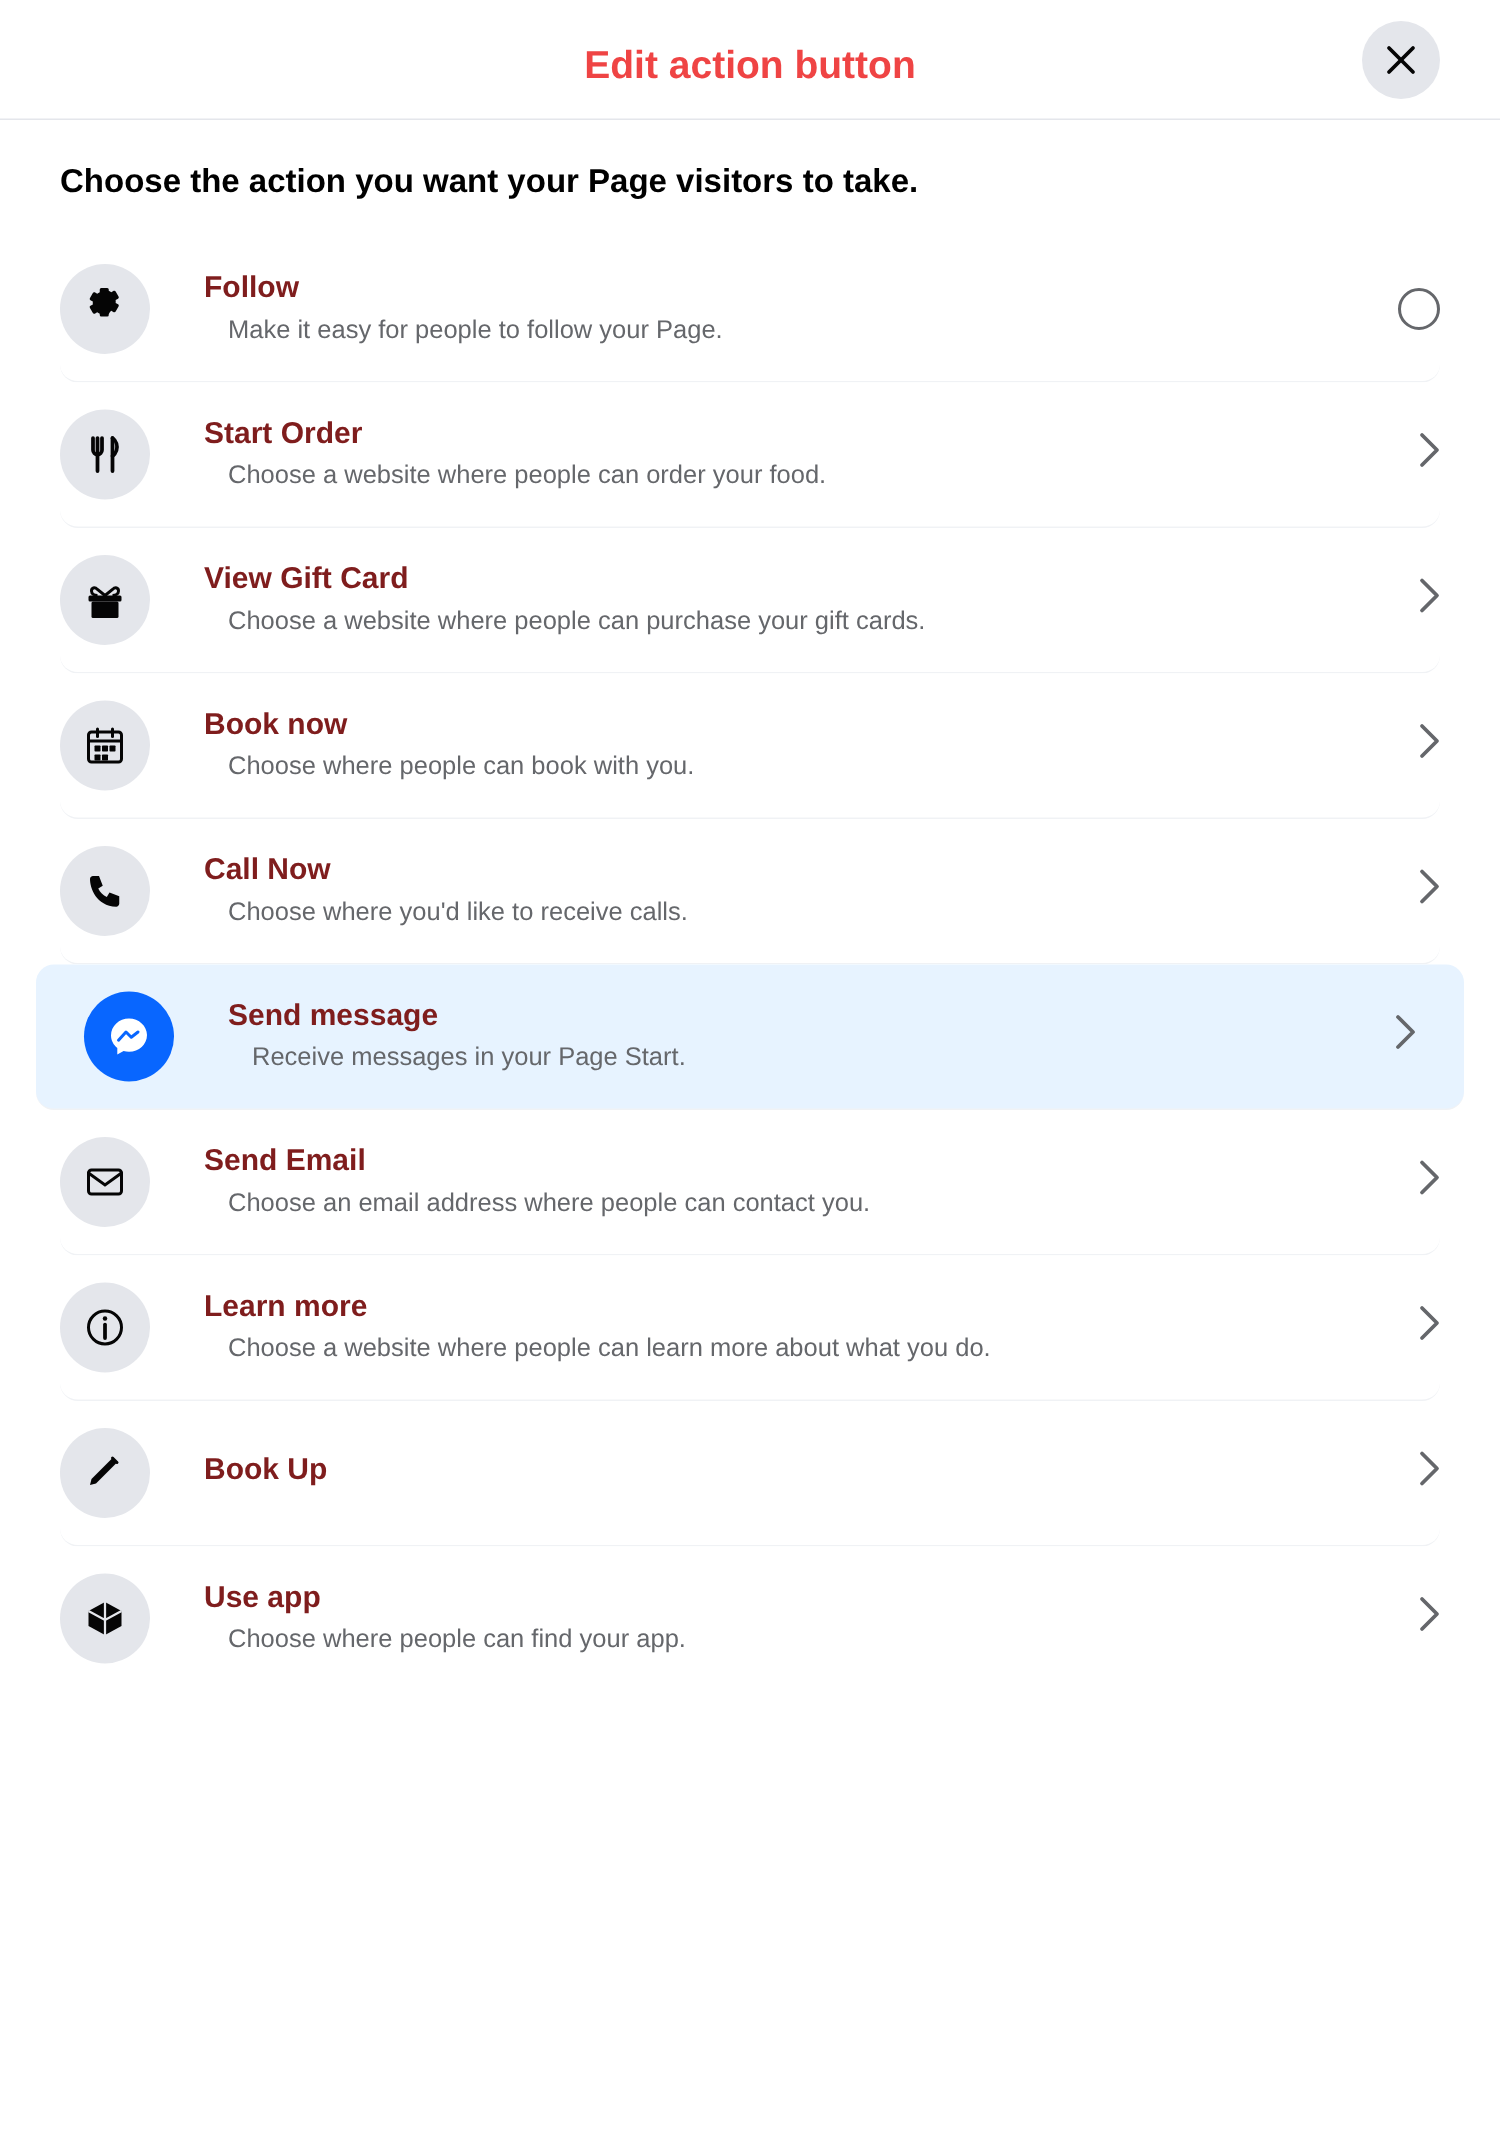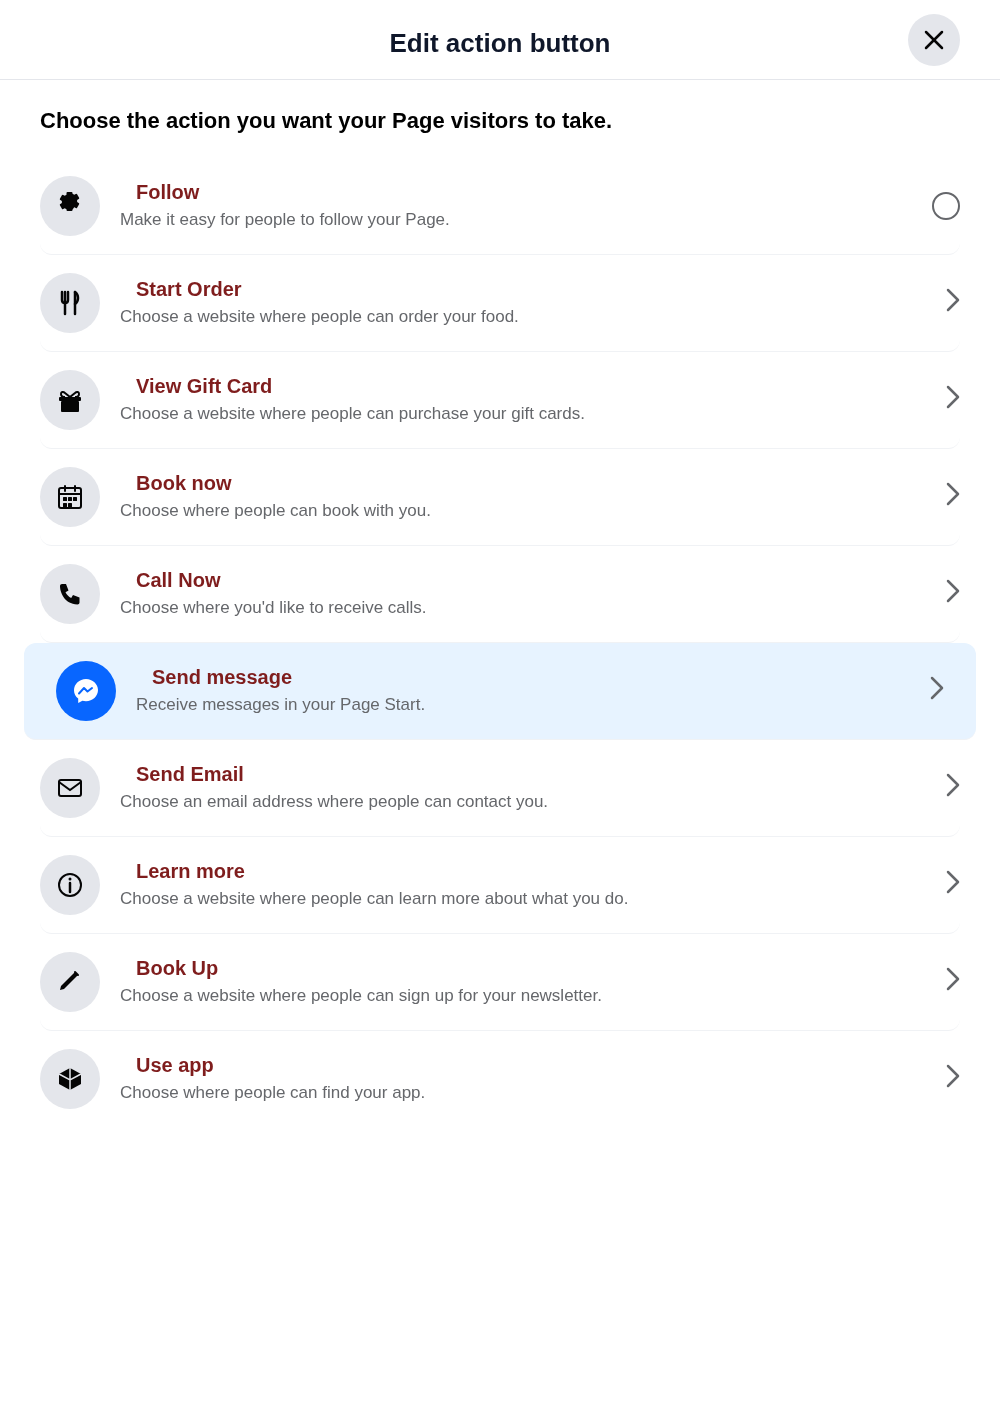--- a/index.html
+++ b/index.html
@@ -27,21 +27,21 @@
       align-items: center;
       justify-content: center;
       padding: 28px 40px 20px;
       position: relative;
       border-bottom: 1px solid #e4e6eb;
     }
 
     .modal-title {
       font-size: 26px;
       font-weight: 700;
-      color: #0f172a;
+      color: #ef4444;
       text-align: center;
     }
 
     .close-button {
       position: absolute;
       right: 40px;
       top: 50%;
       transform: translateY(-50%);
       width: 52px;
       height: 52px;
@@ -119,20 +119,21 @@
       font-weight: 600;
       color: #7f1d1d;
       margin-bottom: 4px;
       margin-left: 16px;
     }
 
     .action-desc {
       font-size: 17px;
       color: #65676b;
       line-height: 1.4;
+      margin-left: 32px;
     }
 
     .action-right {
       margin-left: 16px;
       color: #65676b;
       font-size: 22px;
       flex-shrink: 0;
     }
 
     .radio-circle {
@@ -306,21 +307,20 @@
     </li>
         <li class="action-item">
       <div class="action-icon-wrapper ">
         <svg width="28" height="28" viewBox="0 0 28 28" fill="none">
         <path d="M4 22l4-1L22 7l-3-3L5 18 4 22z" fill="#050505"></path>
         <path d="M19 4l3 3" stroke="#050505" stroke-width="2" stroke-linecap="round"></path>
       </svg>
       </div>
       <div class="action-content">
         <div class="action-title">Book Up</div>
-        <div class="action-desc">Choose a website where people can sign up for your newsletter.</div>
       </div>
       <div class="action-right chevron-right">
         <svg width="14" height="24" viewBox="0 0 14 24" fill="none">
           <path d="M2 2l10 10L2 22" stroke="#65676b" stroke-width="2.5" stroke-linecap="round" stroke-linejoin="round"></path>
         </svg>
       </div>
     </li>
         <li class="action-item">
       <div class="action-icon-wrapper ">
         <svg width="28" height="28" viewBox="0 0 28 28" fill="none">

